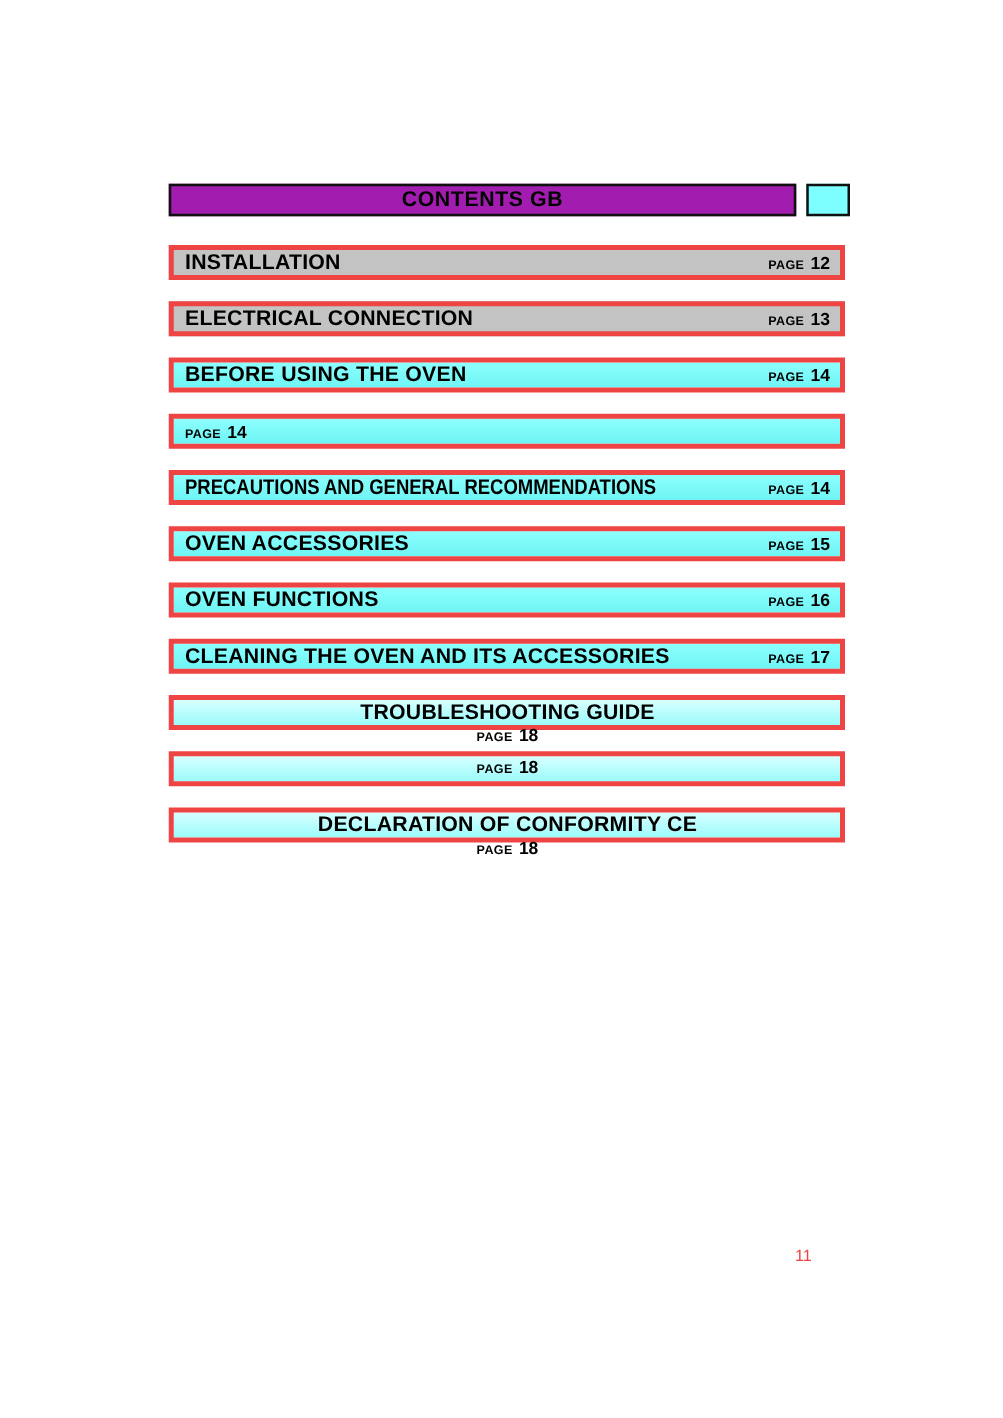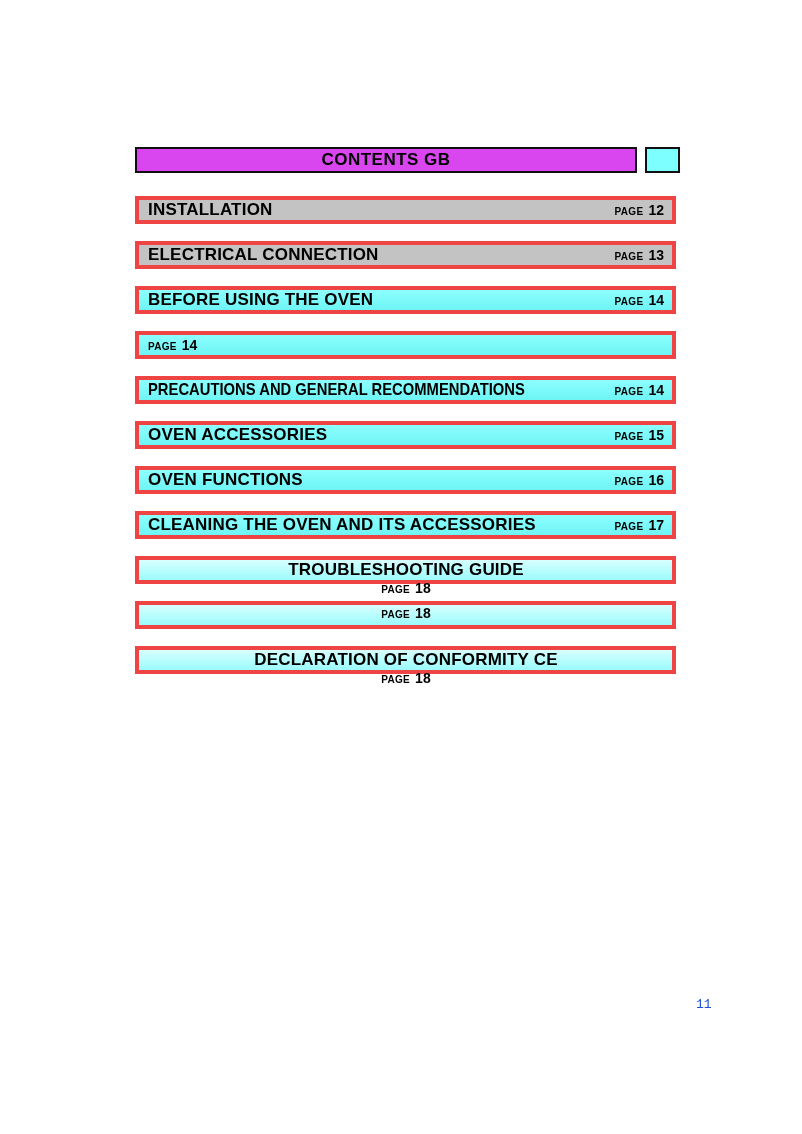--- a/index.html
+++ b/index.html
@@ -22,21 +22,21 @@
     position: absolute;
     top: 147px;
     left: 135px;
     width: 545px;
     display: flex;
     gap: 8px;
   }
   .header-main {
     width: 502px;
     height: 26px;
-    background: #d946ef;
+    background: #a21caf;
     border: 2px solid #101010;
     display: flex;
     align-items: center;
     justify-content: center;
     font-weight: bold;
     font-size: 17px;
     color: #000;
     letter-spacing: 0.5px;
   }
   .header-side {
@@ -94,24 +94,23 @@
   .page-num {
     font-weight: bold;
     font-size: 14px;
     color: #000;
   }
 
   
   .folio {
     position: absolute;
     top: 997px;
-    left: 696px;
+    left: 636px;
     font-size: 13px;
-    color: #1d4ed8;
-    font-family: Liberation Mono, monospace;
+    color: #ef4444;
   }
 </style>
 </head>
 <body>
 
 <div class="page">
 
   <div class="header-row">
     <div class="header-main">CONTENTS GB</div>
     <div class="header-side"></div>

